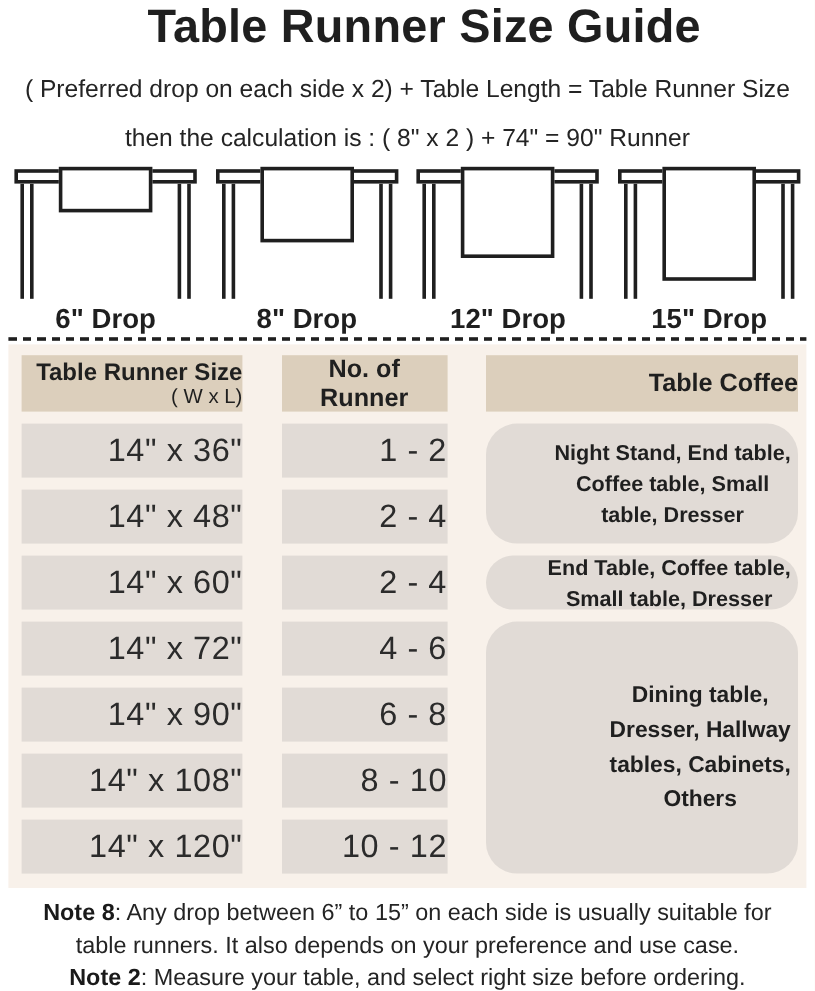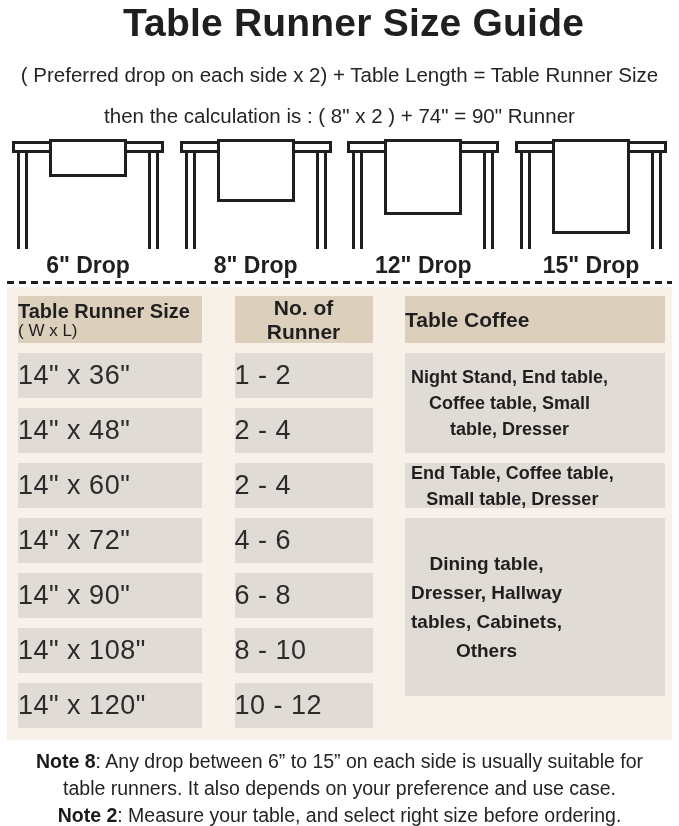--- a/index.html
+++ b/index.html
@@ -70,35 +70,35 @@
     padding: 9px 7px 12px 11px;
   }
   .grid { display: flex; justify-content: space-between; }
   .col { display: flex; flex-direction: column; gap: 10px; }
   .col1 { width: 184px; }
   .col2 { width: 138px; }
   .col3 { width: 260px; }
   .cell {
     background: #e1dbd6;
     display: flex; flex-direction: column;
-    align-items: flex-start; justify-content: center;
+    align-items: flex-end; justify-content: center;
     text-align: center;
   }
   .hcell { background: #dccfbc; height: 47px; }
   .h-main { font-weight: bold; font-size: 20px; line-height: 22px; }
   .h-sub  { font-size: 17px; line-height: 18px; }
   .h-big  { font-weight: bold; font-size: 21px; }
   .val-cell { height: 45px; font-size: 27px; color: #2b2b2b; letter-spacing: 0.5px; }
   .tt-cell {
     font-weight: bold; font-size: 18px; line-height: 26px;
-    white-space: pre-line; padding: 2px 6px;
+    white-space: pre-line; padding: 2px 6px; border-radius: 26px;
   }
   .tt-0 { height: 100px; }
   .tt-1 { height: 45px; }
-  .tt-2 { height: 178px; font-size: 19px; line-height: 29px; }
+  .tt-2 { height: 210px; font-size: 19px; line-height: 29px; }
 
   
   .notes {
     padding: 8px 6px 0;
     text-align: center;
     font-size: 19.5px;
     line-height: 27px;
     color: #242424;
   }
   .notes b { color: #1a1a1a; }

